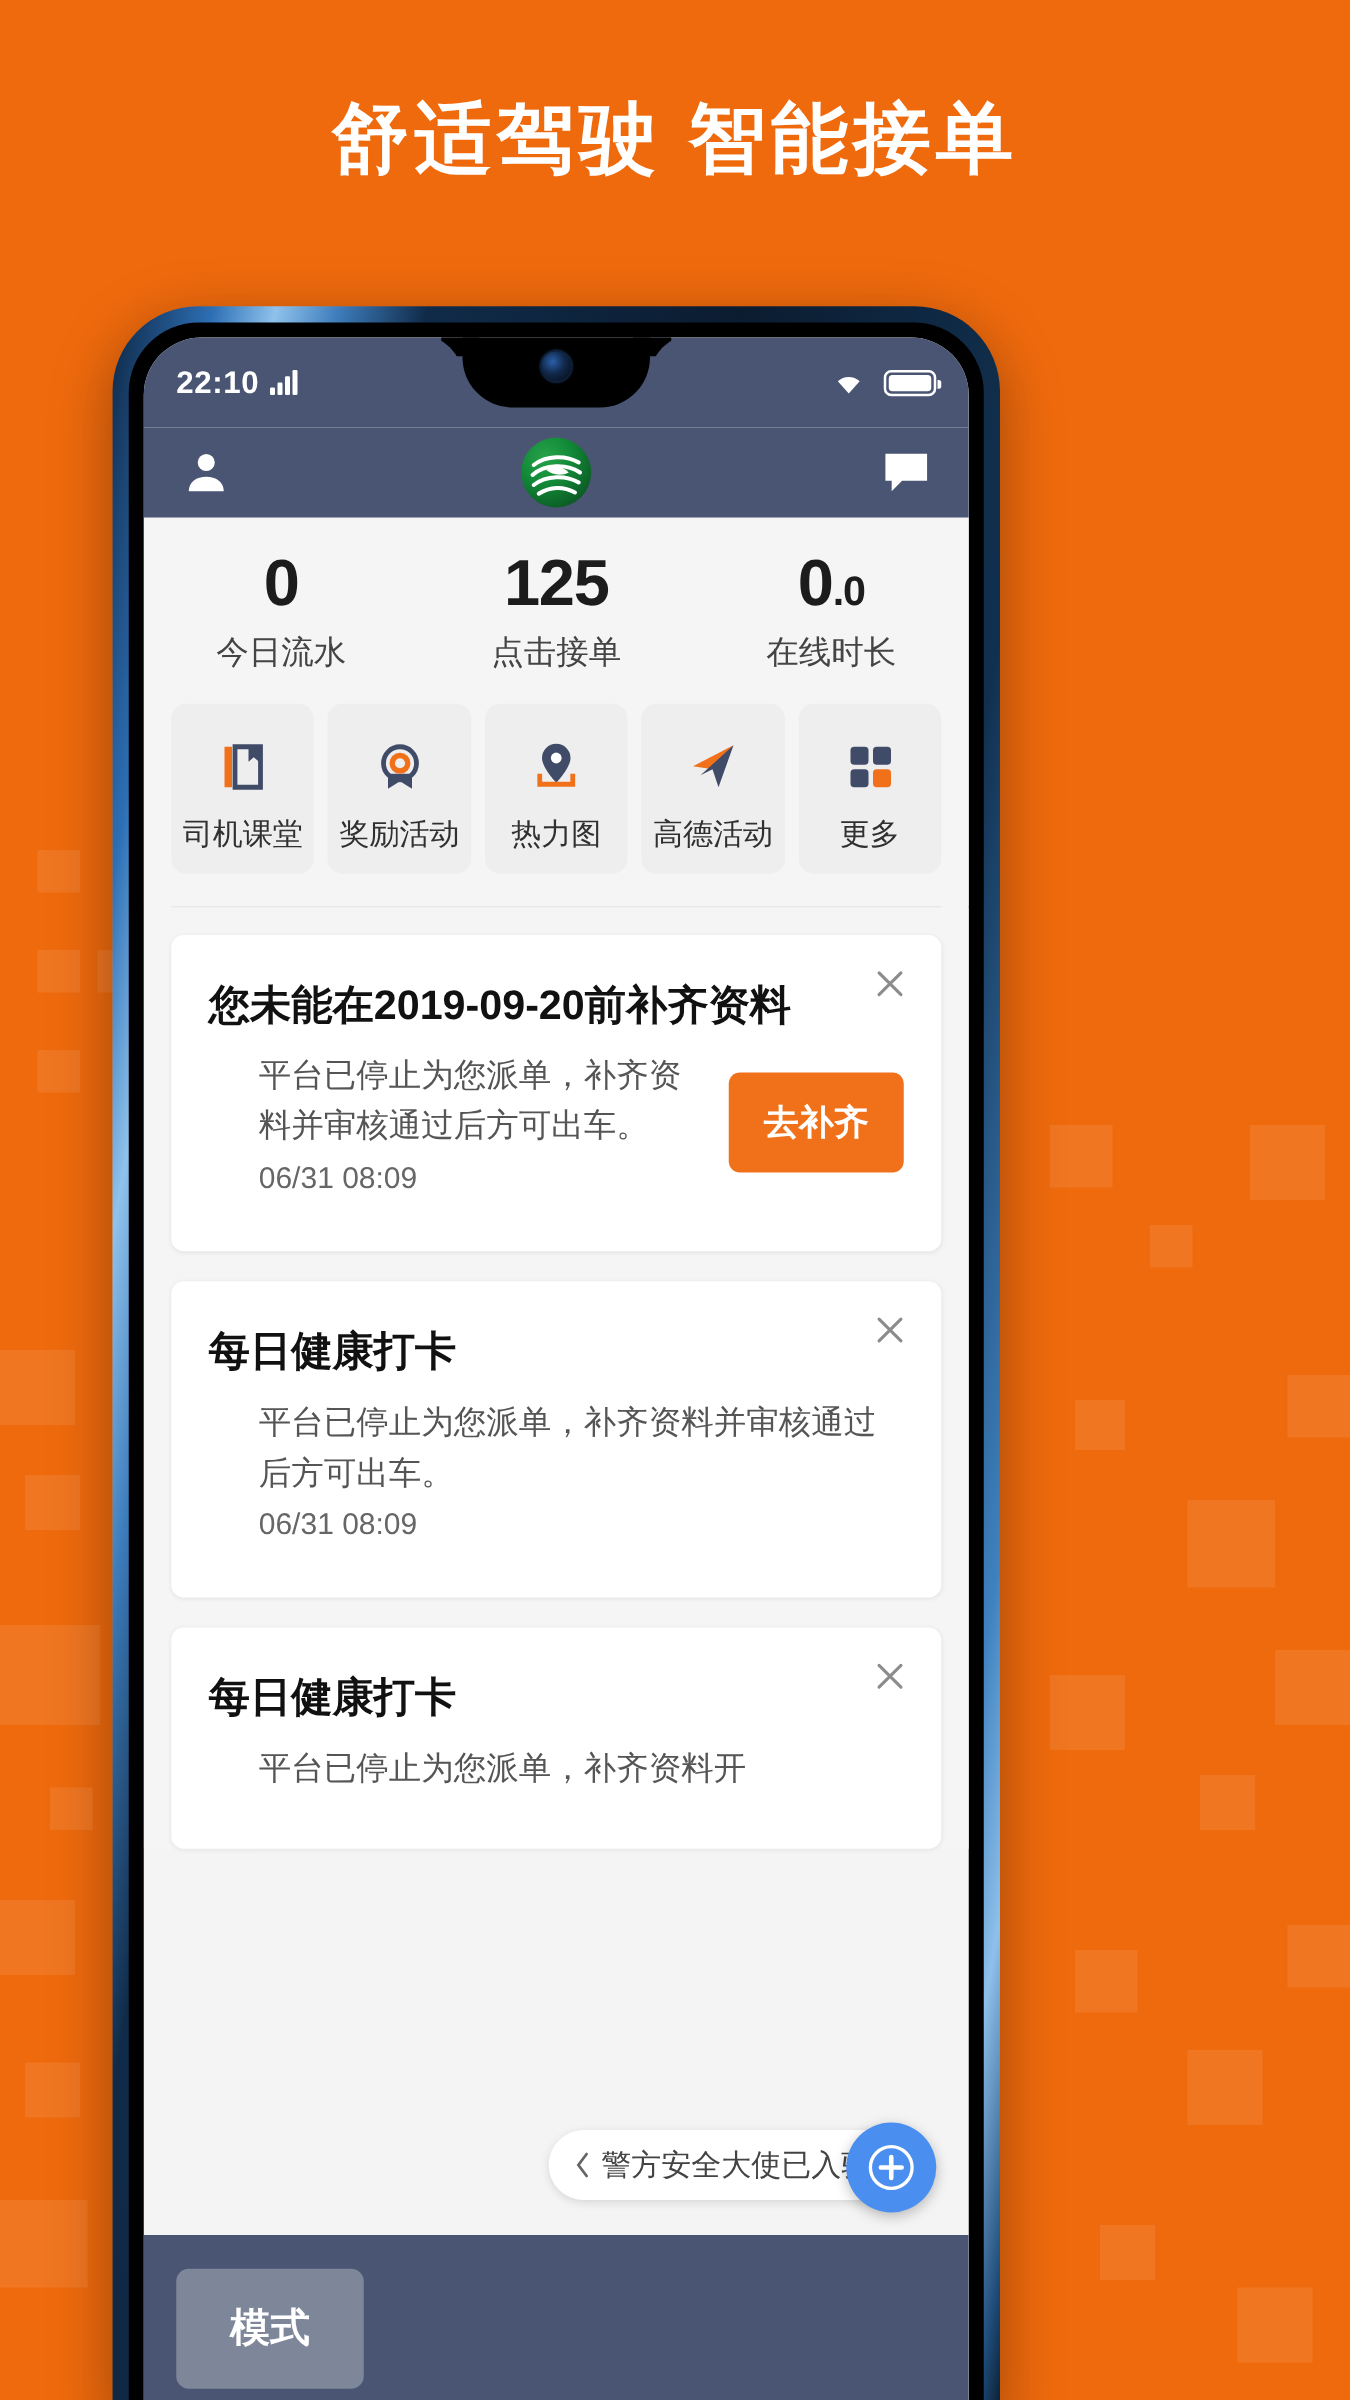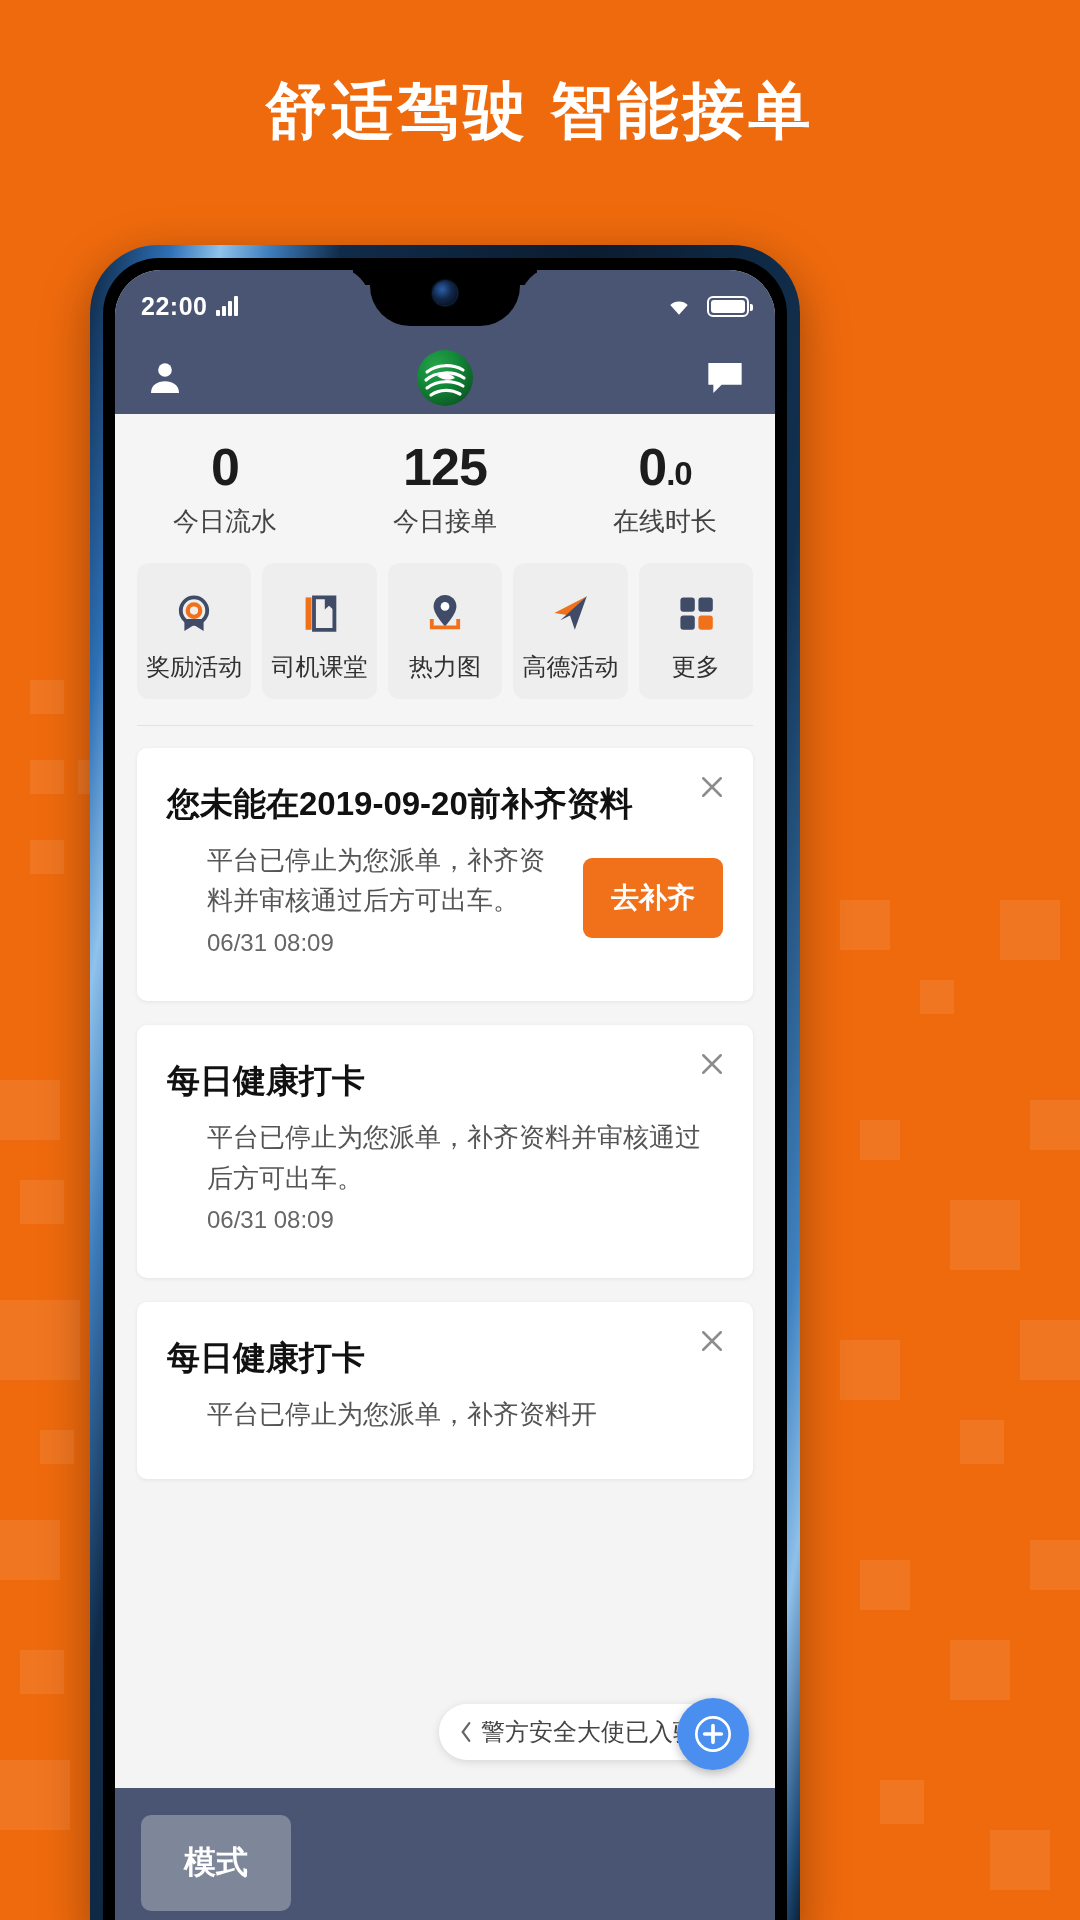--- a/index.html
+++ b/index.html
@@ -207,21 +207,21 @@
 <div class="phone">
   <div class="phone-inner">
     <div class="screen">
 
       <div class="notch">
         <div class="camera"></div>
       </div>
 
       <div class="statusbar">
         <div class="sb-left">
-          <span>22:00</span>
+          <span>22:10</span>
           <span class="signal">
               <i></i>
               <i></i>
               <i></i>
               <i></i>
             </span>
         </div>
         <div class="sb-right">
           <svg width="28" height="22" viewBox="0 0 24 18">
             <path d="M12 16.5 L4.5 8.2 a11 11 0 0 1 15 0 Z" fill="#fff"></path>
@@ -255,50 +255,50 @@
         </svg>
       </div>
 
       <div class="stats">
         <div class="stat">
           <div class="num"><span>0</span><span class="dec"></span></div>
           <div class="lbl">今日流水</div>
         </div>
         <div class="stat">
           <div class="num"><span>125</span><span class="dec"></span></div>
-          <div class="lbl">今日接单</div>
+          <div class="lbl">点击接单</div>
         </div>
         <div class="stat">
           <div class="num"><span>0</span><span class="dec">.0</span></div>
           <div class="lbl">在线时长</div>
         </div>
       </div>
 
       <div class="quick">
 
         <div class="tile">
           <div class="ico">
             <svg width="48" height="48" viewBox="0 0 40 40">
+              <rect x="8" y="7" width="5" height="27" fill="#f1711b"></rect>
+              <path d="M15 7 h17 v27 h-17 z" fill="none" stroke="#404b68" stroke-width="3.2"></path>
+              <path d="M24 7 v10 l3.5-3 3.5 3 V7 z" fill="#404b68"></path>
+            </svg>
+          </div>
+          <div class="tlbl">司机课堂</div>
+        </div>
+
+        <div class="tile">
+          <div class="ico">
+            <svg width="48" height="48" viewBox="0 0 40 40">
               <path d="M12 25 v10 l8-5 8 5 V25 z" fill="#404b68"></path>
               <circle cx="20" cy="18" r="11" fill="none" stroke="#404b68" stroke-width="3.2"></circle>
               <circle cx="20" cy="18" r="5.2" fill="none" stroke="#f1711b" stroke-width="3.6"></circle>
             </svg>
           </div>
           <div class="tlbl">奖励活动</div>
-        </div>
-
-        <div class="tile">
-          <div class="ico">
-            <svg width="48" height="48" viewBox="0 0 40 40">
-              <rect x="8" y="7" width="5" height="27" fill="#f1711b"></rect>
-              <path d="M15 7 h17 v27 h-17 z" fill="none" stroke="#404b68" stroke-width="3.2"></path>
-              <path d="M24 7 v10 l3.5-3 3.5 3 V7 z" fill="#404b68"></path>
-            </svg>
-          </div>
-          <div class="tlbl">司机课堂</div>
         </div>
 
         <div class="tile">
           <div class="ico">
             <svg width="48" height="48" viewBox="0 0 40 40">
               <path d="M20 5 a9.5 9.5 0 0 1 9.5 9.5 C29.5 21 20 31 20 31 S10.5 21 10.5 14.5 A9.5 9.5 0 0 1 20 5 z" fill="#404b68"></path>
               <circle cx="20" cy="14.5" r="3.6" fill="#fff"></circle>
               <path d="M9 25 v7 h22 v-7" fill="none" stroke="#f1711b" stroke-width="3.2"></path>
             </svg>
           </div>

